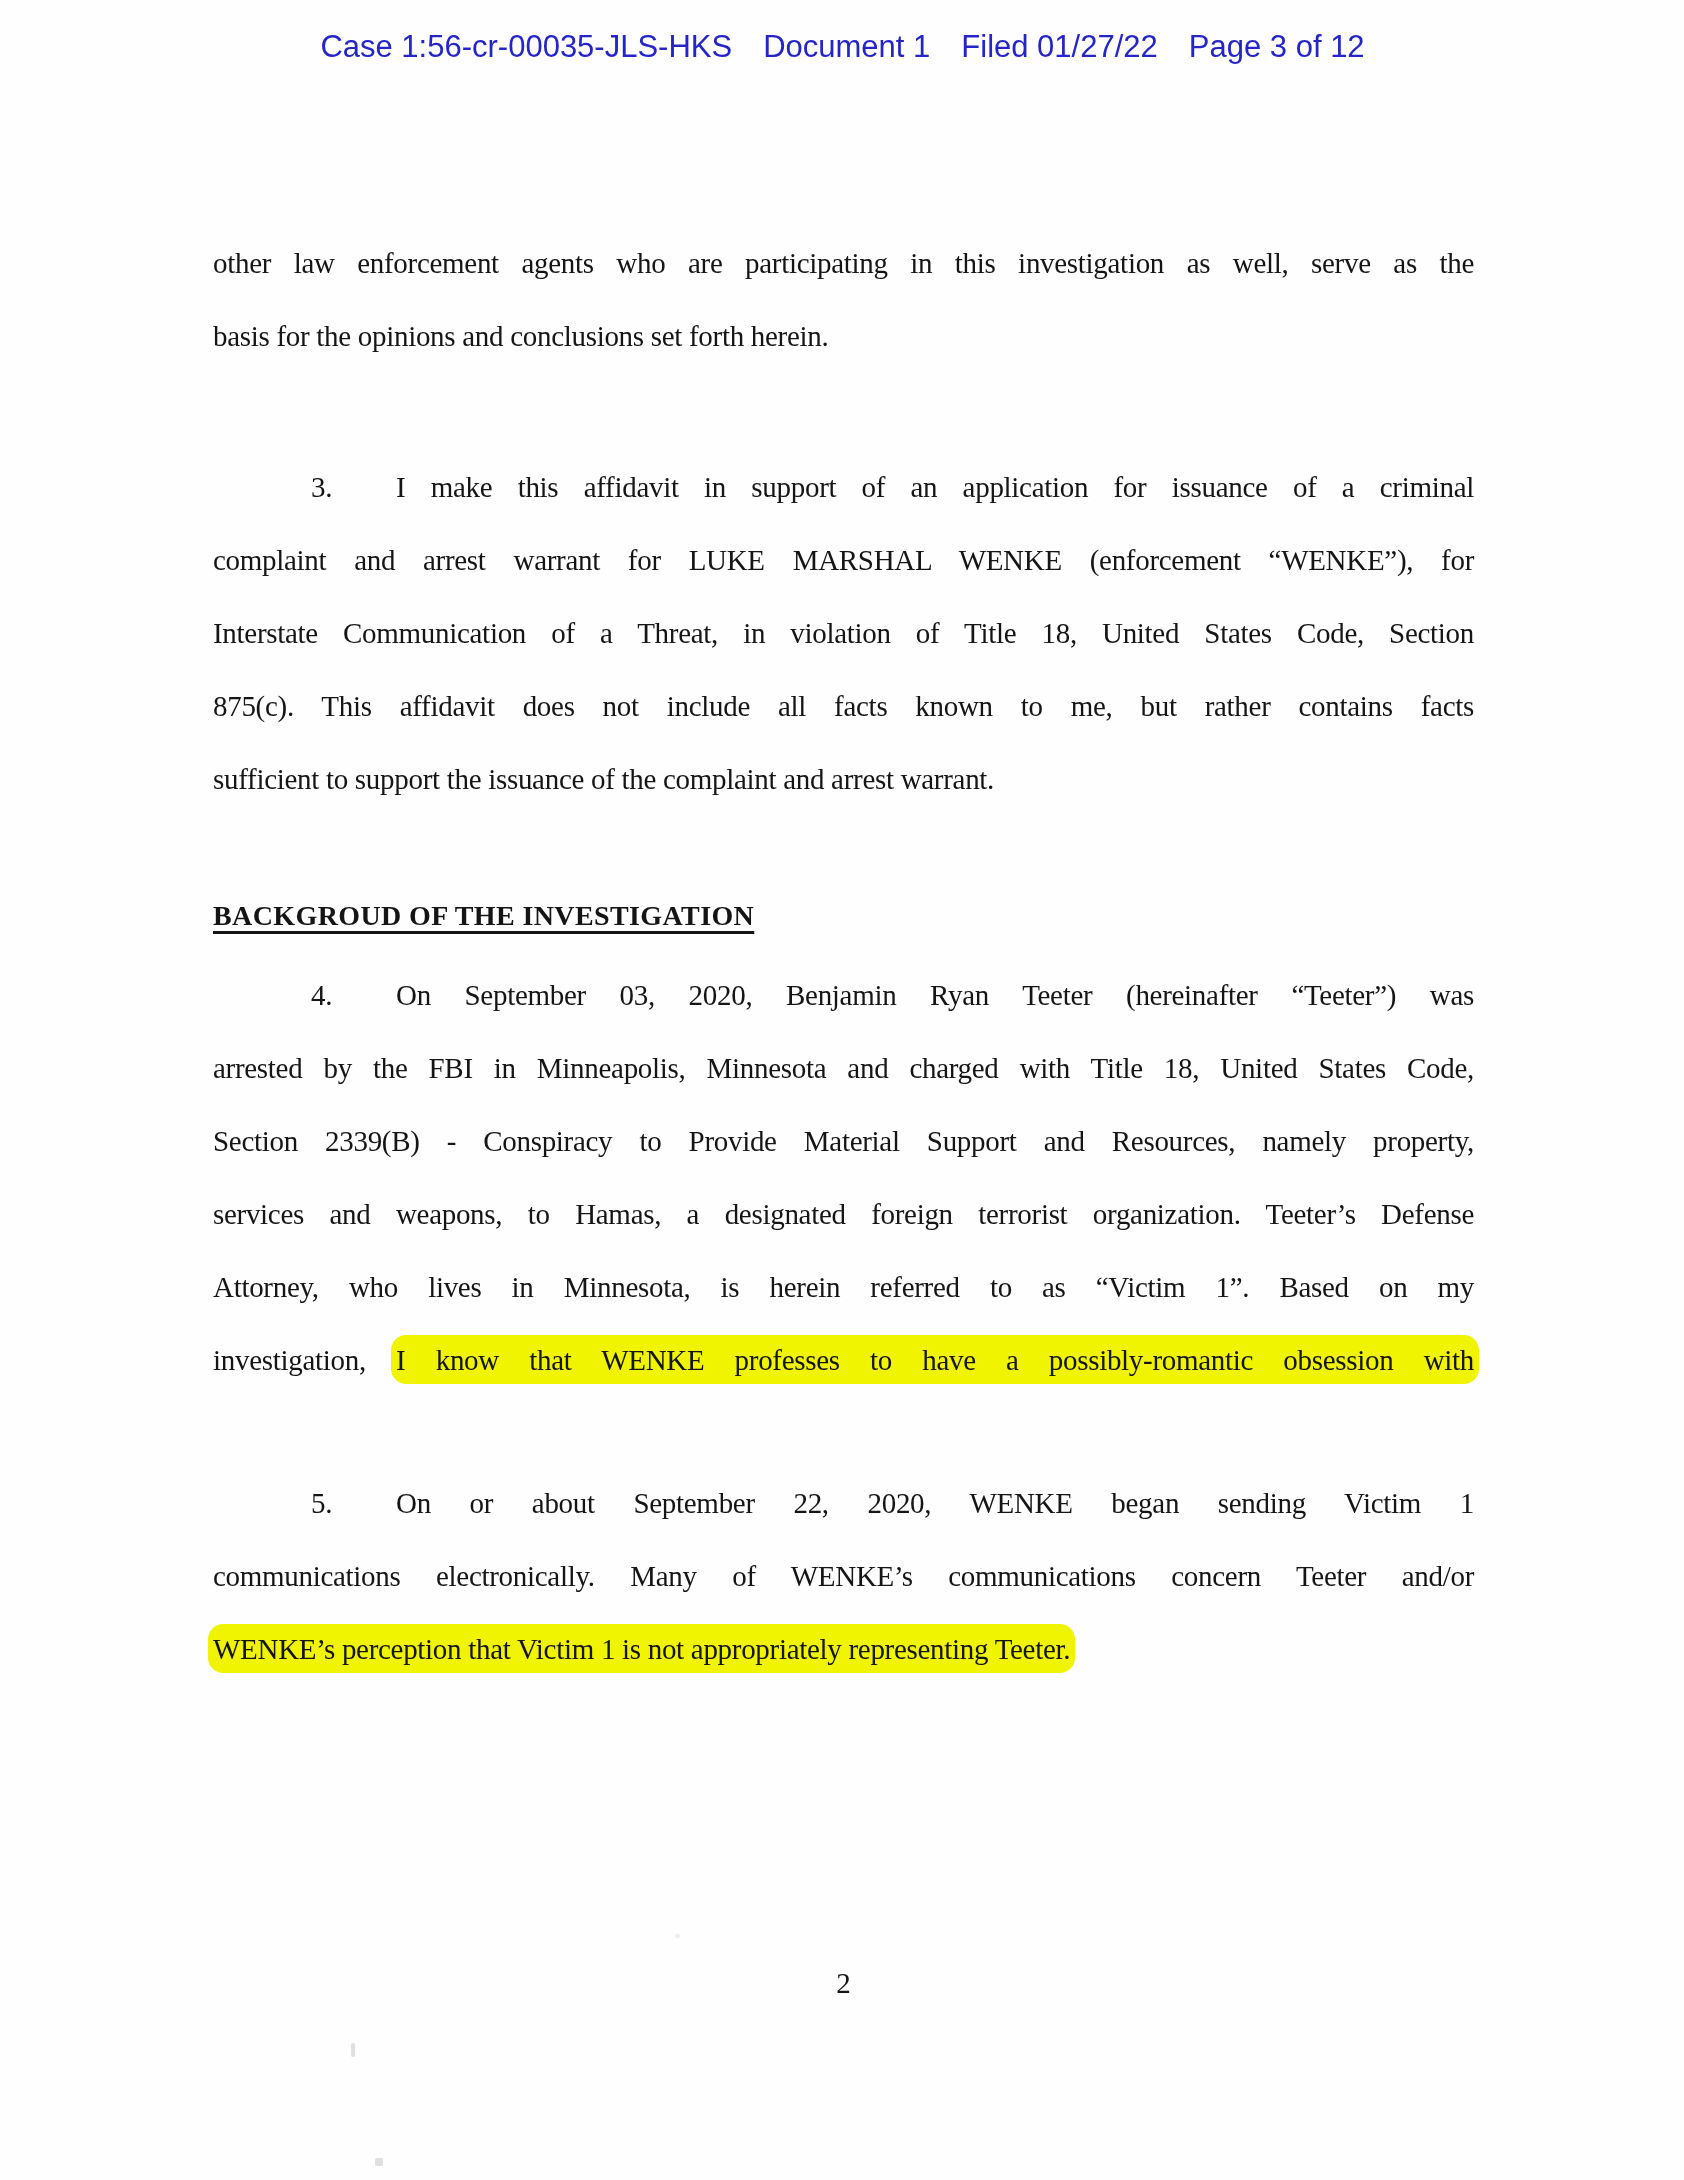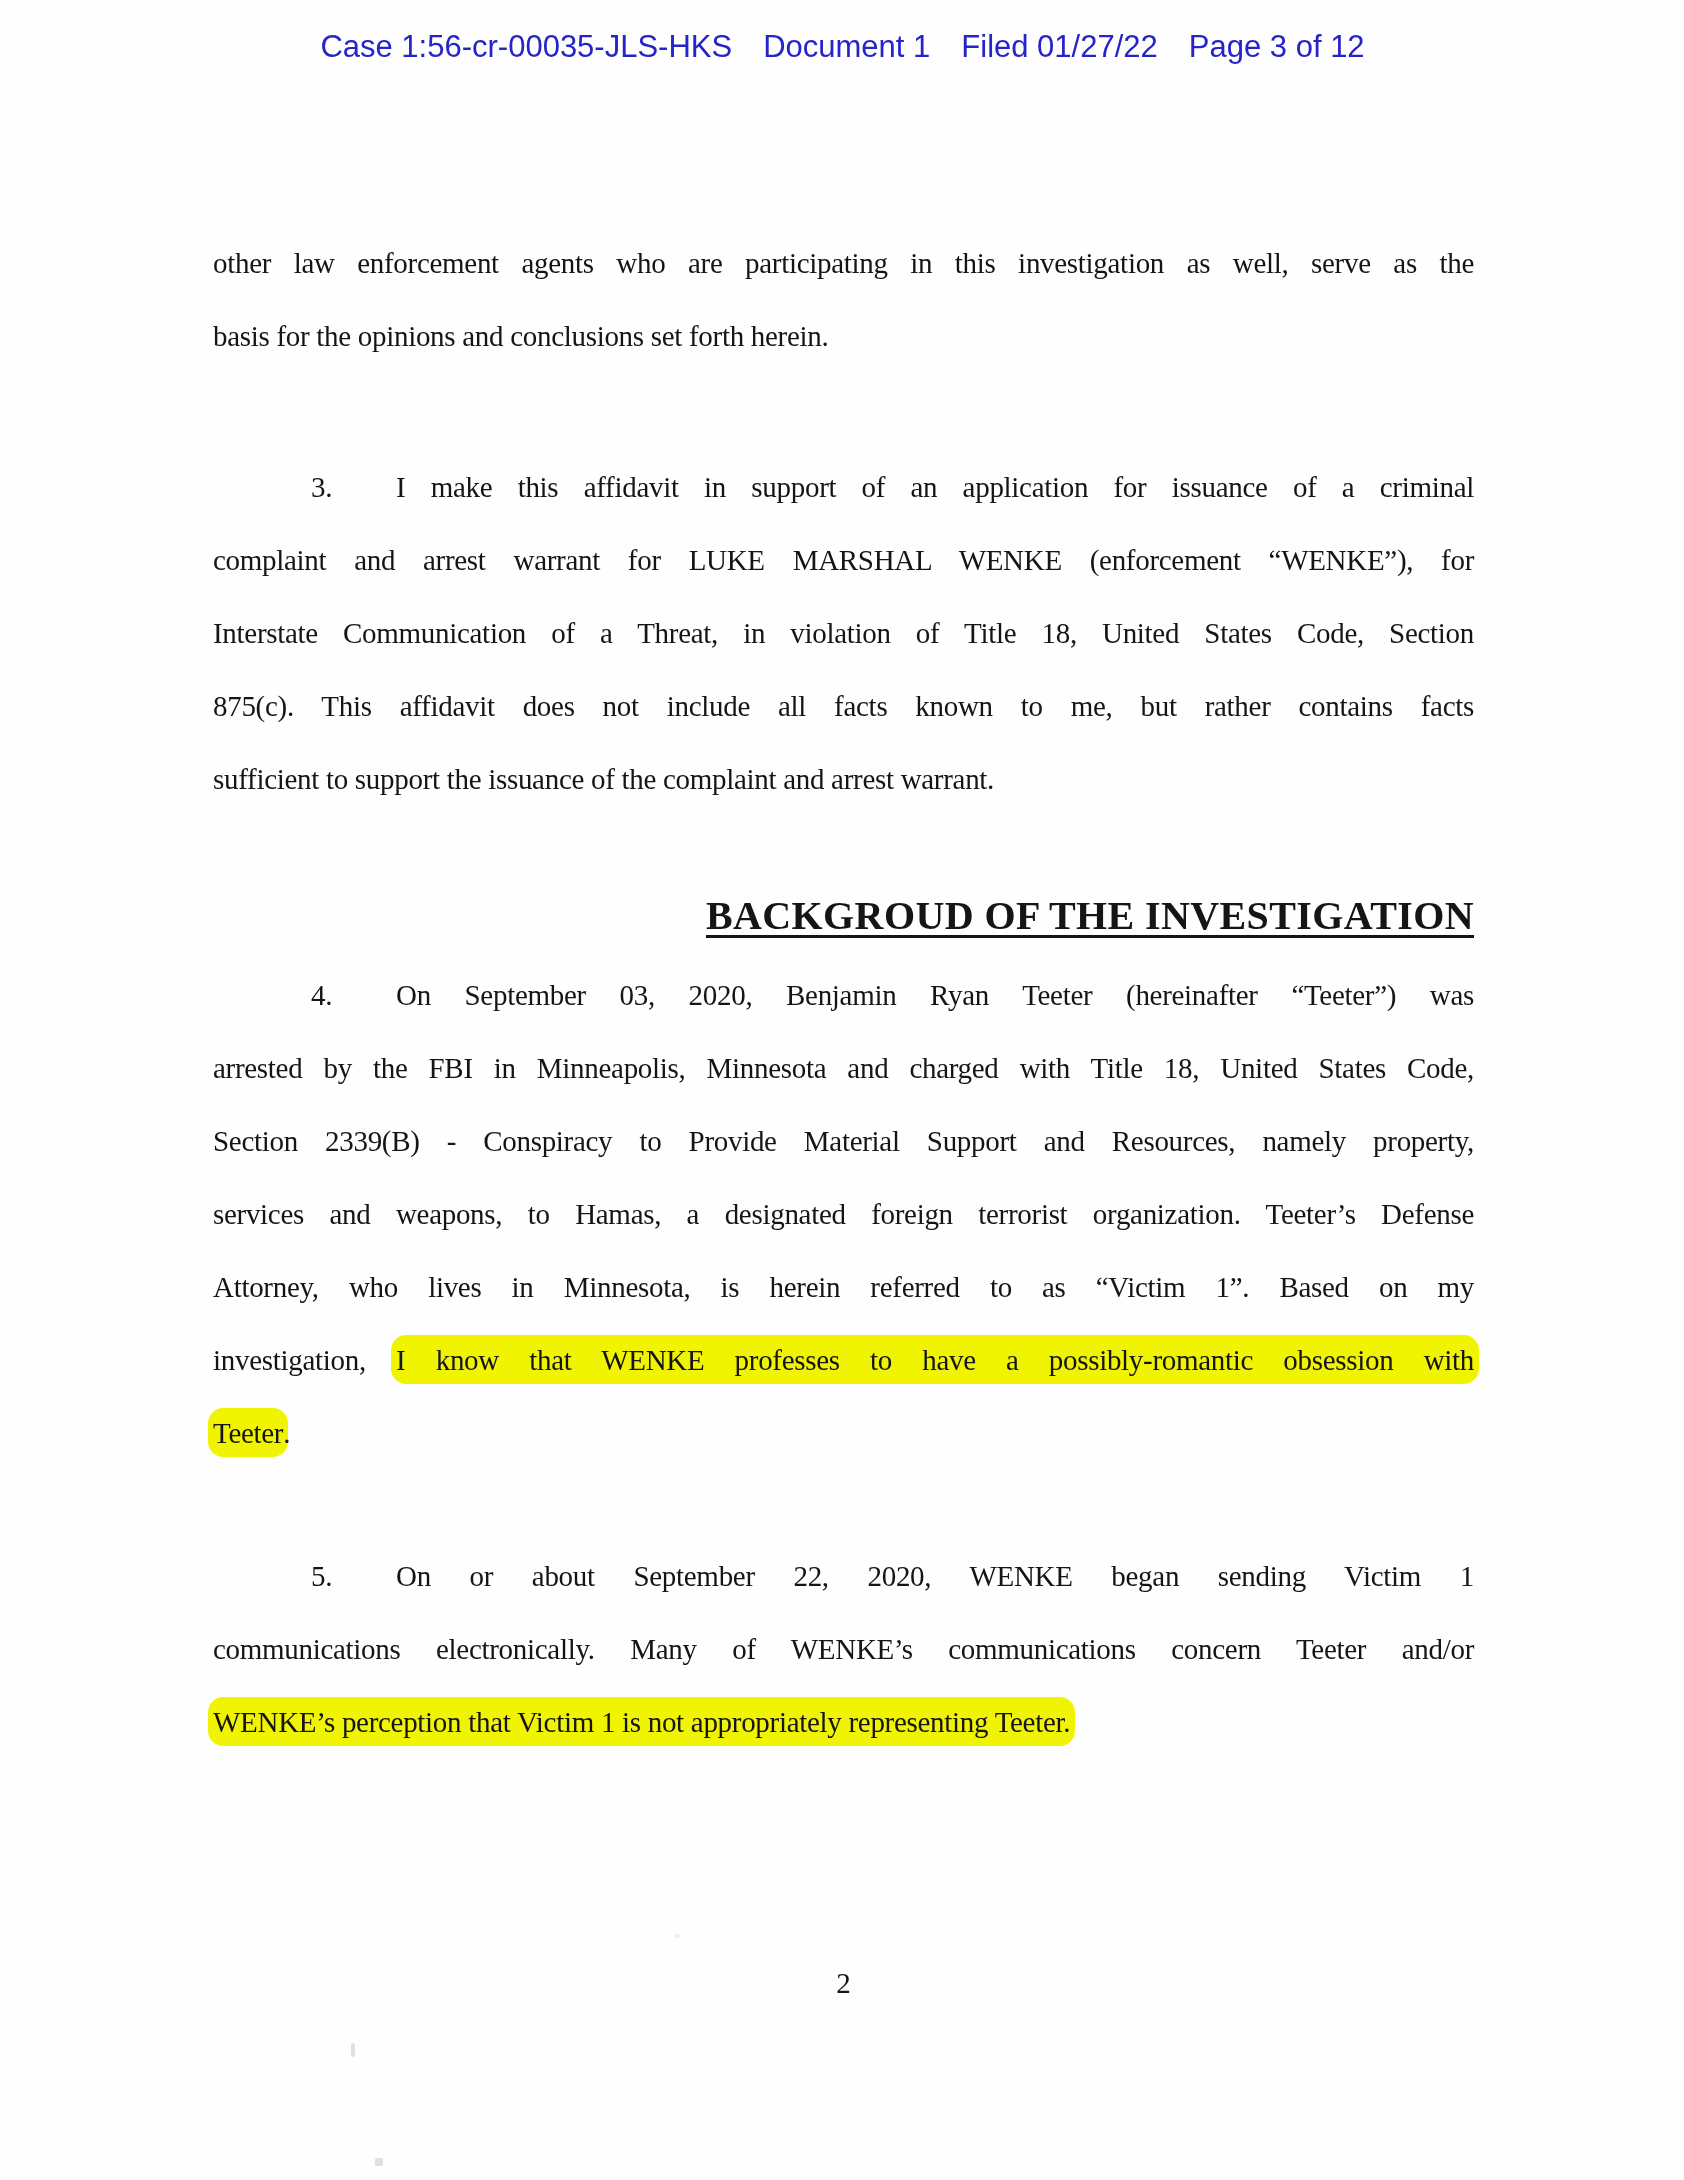--- a/index.html
+++ b/index.html
@@ -17,21 +17,21 @@
     display:flex; justify-content:center; column-gap:31px;
     font-family:"Liberation Sans","DejaVu Sans",sans-serif;
     font-size:31px; color:#2424c8; white-space:nowrap;
   }
   
   .content {
     position:absolute; left:213px; top:227px; width:1261px;
   }
   .para { margin:0; padding:0; }
   .p3 { margin-top:78px; }
-  .heading { margin:63px 0 0 0; text-align:right; font-size:40px; line-height:73px; font-weight:700; }
+  .heading { margin:63px 0 0 0; text-align:left; font-size:28px; line-height:73px; font-weight:700; }
   .heading-text { text-decoration:underline; text-decoration-thickness:2.6px; text-underline-offset:6px; letter-spacing:0.4px; }
   .p4 { margin-top:6.8px; }
   .p5 { margin-top:70px; }
   .line {
     font-size:29px; line-height:73px; letter-spacing:-0.3px;
     text-align:justify; text-align-last:justify;
     white-space:normal;
   }
   .line.last { text-align:left; text-align-last:left; }
   .pnum { display:inline-block; margin-left:98px; width:85px; }
@@ -83,21 +83,20 @@
       <span class="heading-text">BACKGROUD OF THE INVESTIGATION</span>
     </h2>
 
     <section class="para p4">
       <div class="line"><span class="pnum">4.</span><span>On September 03, 2020, Benjamin Ryan Teeter (hereinafter “Teeter”) was</span></div>
       <div class="line">arrested by the FBI in Minneapolis, Minnesota and charged with Title 18, United States Code,</div>
       <div class="line">Section 2339(B) - Conspiracy to Provide Material Support and Resources, namely property,</div>
       <div class="line">services and weapons, to Hamas, a designated foreign terrorist organization. Teeter’s Defense</div>
       <div class="line">Attorney, who lives in Minnesota, is herein referred to as “Victim 1”. Based on my</div>
       <div class="line"><span>investigation, </span><span class="hl">I know that WENKE professes to have a possibly-romantic obsession with</span></div>
-      <div class="line last"><span class="hl">Teeter</span><span>.</span></div>
     </section>
 
     <section class="para p5">
       <div class="line"><span class="pnum">5.</span><span>On or about September 22, 2020, WENKE began sending Victim 1</span></div>
       <div class="line">communications electronically. Many of WENKE’s communications concern Teeter and/or</div>
       <div class="line last"><span class="hl">WENKE’s perception that Victim 1 is not appropriately representing Teeter.</span></div>
     </section>
 
   </main>
 

